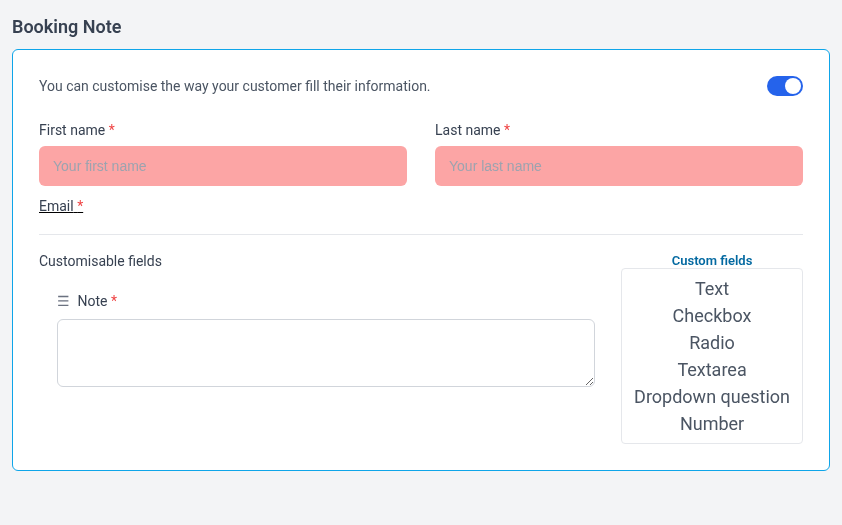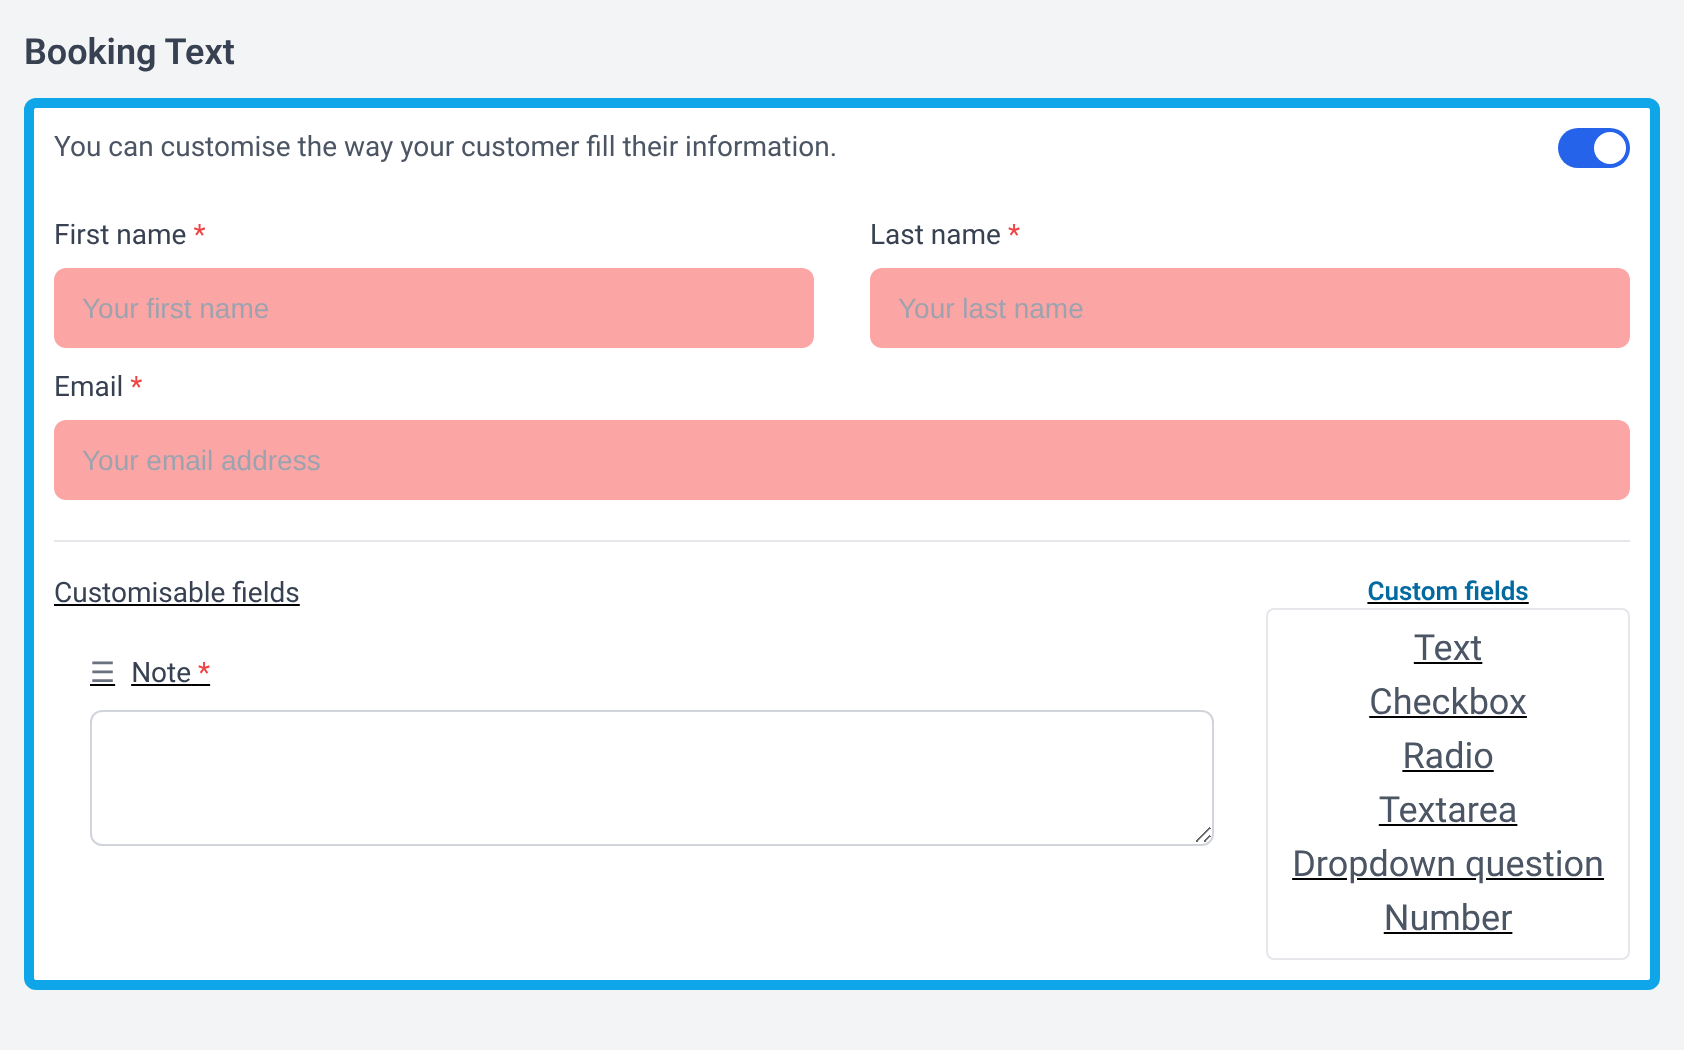--- a/index.html
+++ b/index.html
@@ -15,24 +15,24 @@
       overflow: hidden;
     }
     .page-title {
       font-size: 18px;
       font-weight: 600;
       color: #374151;
       padding: 16px 12px 12px 12px;
     }
     .card {
       background: #fff;
-      border: 5px solid #0ea5e9;
+      border: 1px solid #0ea5e9;
       border-radius: 6px;
       margin: 0 12px 12px 12px;
-      padding: 10px;
+      padding: 26px;
     }
     .intro-row {
       display: flex;
       justify-content: space-between;
       align-items: center;
       margin-bottom: 26px;
     }
     .intro-text {
       font-size: 14px;
       color: #4b5563;
@@ -79,38 +79,38 @@
       border-radius: 6px;
       padding: 12px 14px;
       font-size: 14px;
       color: #374151;
     }
     .text-input::placeholder {
       color: #9ca3af;
     }
     .email-block {
       margin-bottom: 14px;
+      text-decoration: underline;
     }
     .note-hint {
       font-size: 12px;
       color: #4b5563;
       text-align: right;
       margin-top: 6px;
     }
     .divider {
       border: none;
       border-top: 1px solid #e5e7eb;
       margin: 20px 0 18px 0;
     }
     .custom-section {
       display: flex;
       justify-content: center;
       align-items: flex-start;
       gap: 26px;
-      text-decoration: underline;
     }
     .custom-left {
       flex: 1;
     }
     .section-title {
       font-size: 14px;
       color: #374151;
       margin-bottom: 24px;
     }
     .note-block {
@@ -164,21 +164,21 @@
       color: #4b5563;
       text-align: center;
       padding: 3px 2px;
       cursor: pointer;
       white-space: nowrap;
     }
   </style>
 </head>
 <body>
 
-<div class="page-title">Booking Text</div>
+<div class="page-title">Booking Note</div>
 
 <div class="card">
 
   <div class="intro-row">
     <div class="intro-text">You can customise the way your customer fill their information.</div>
     <div class="toggle">
       <div class="toggle-knob"></div>
     </div>
   </div>
 
@@ -197,21 +197,20 @@
       </label>
       <input type="text" class="text-input" placeholder="Your last name" style="">
     </div>
   </div>
 
   <div class="email-block">
     <label class="field-label">
       <span>Email</span>
       <span class="req">*</span>
     </label>
-    <input type="text" class="text-input" placeholder="Your email address" style="">
   </div>
 
 
   <hr class="divider">
 
   <div class="custom-section">
     <div class="custom-left">
       <div class="section-title">Customisable fields</div>
 
       <div class="note-block">

